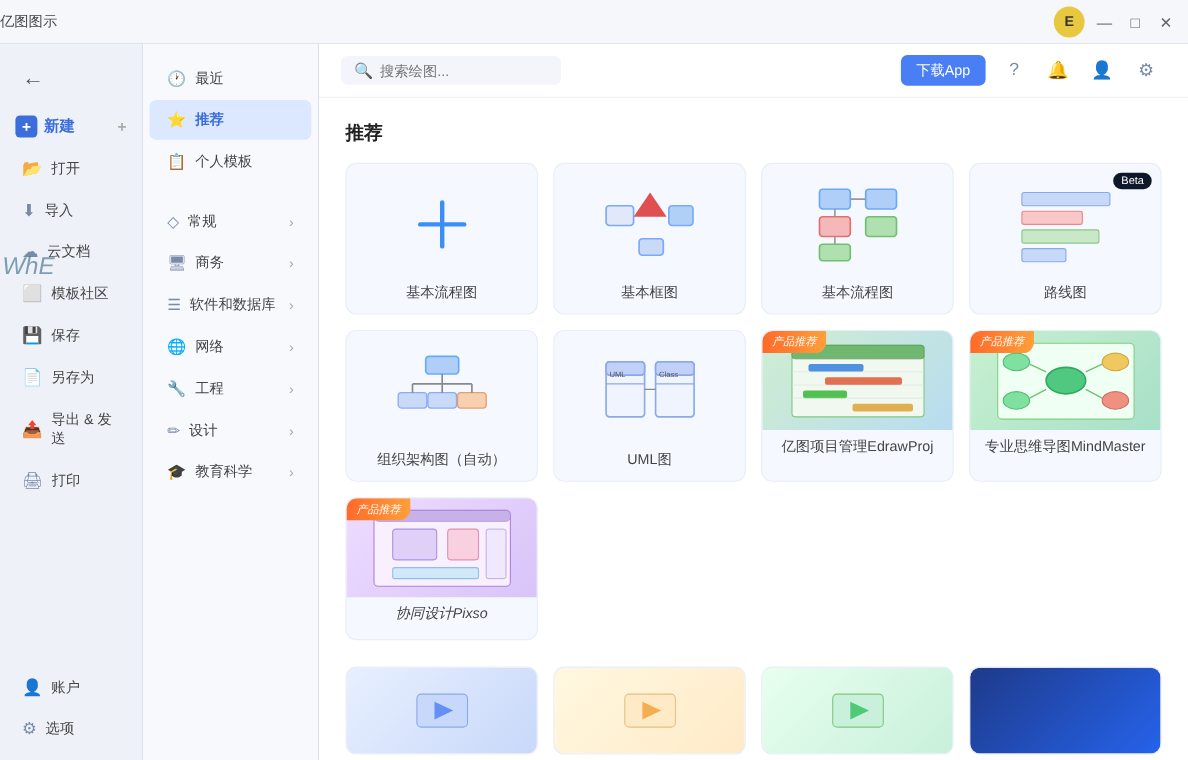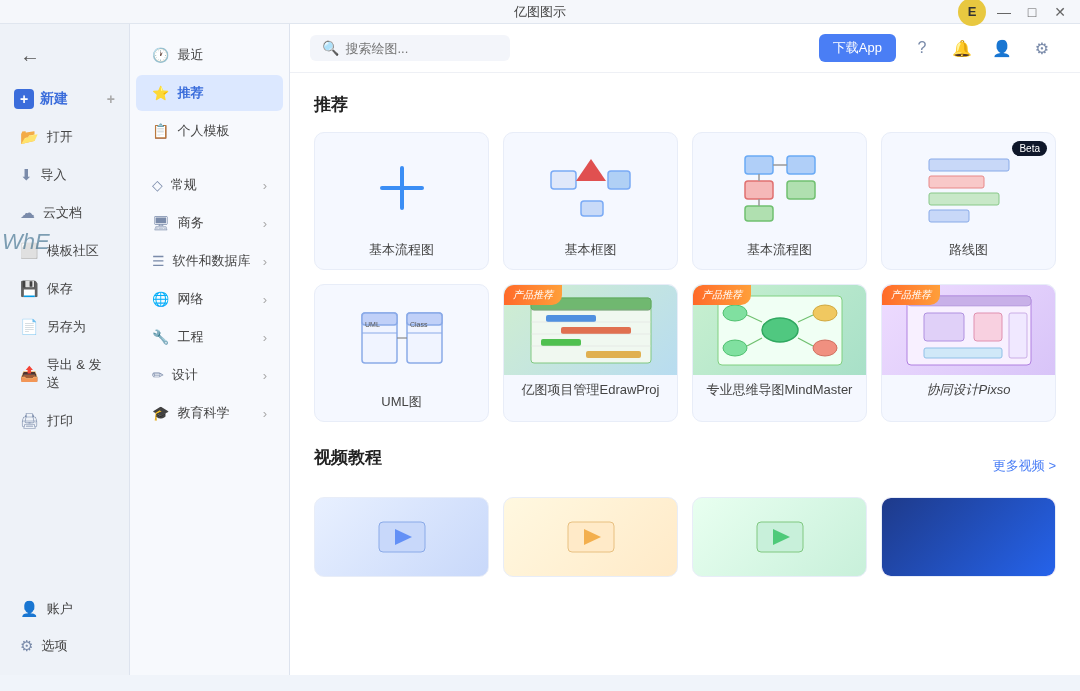--- a/index.html
+++ b/index.html
@@ -7,25 +7,24 @@
       font-family: "Microsoft YaHei", "PingFang SC", sans-serif;
       background: #f0f4fa;
       width: 1080px;
       height: 691px;
       overflow: hidden;
       position: relative;
     }
 
     
     .title-bar {
-      height: 24px;
+      height: 40px;
       background: #f5f7fb;
       display: flex;
       align-items: center;
-      justify-content: center;
       position: relative;
       border-bottom: 1px solid #e0e6ef;
     }
     .title-bar-title {
       font-size: 13px;
       color: #444;
     }
     .title-bar-controls {
       position: absolute;
       right: 10px;
@@ -599,20 +598,36 @@
             <svg width="90" height="75" viewBox="0 0 90 75">
               <rect x="5" y="8" width="80" height="12" rx="2" fill="#c8d8f8" stroke="#88aae8" stroke-width="1"></rect>
               <rect x="5" y="25" width="55" height="12" rx="2" fill="#f8c8c8" stroke="#e88888" stroke-width="1"></rect>
               <rect x="5" y="42" width="70" height="12" rx="2" fill="#c8e8c8" stroke="#88c888" stroke-width="1"></rect>
               <rect x="5" y="59" width="40" height="12" rx="2" fill="#c8d8f8" stroke="#88aae8" stroke-width="1"></rect>
             </svg>
           </div>
           <div class="template-card-label">路线图</div>
         </div>
 
+        <div class="template-card">
+          <div class="template-card-img">
+            <svg width="90" height="75" viewBox="0 0 90 75">
+              <rect x="30" y="5" width="30" height="16" rx="3" fill="#b0cff8" stroke="#6aaaf5" stroke-width="1.5"></rect>
+              <rect x="5" y="38" width="26" height="14" rx="3" fill="#c8daf8" stroke="#8aaaf5" stroke-width="1.2"></rect>
+              <rect x="32" y="38" width="26" height="14" rx="3" fill="#c8daf8" stroke="#8aaaf5" stroke-width="1.2"></rect>
+              <rect x="59" y="38" width="26" height="14" rx="3" fill="#f8d0b0" stroke="#e0a070" stroke-width="1.2"></rect>
+              <line x1="45" y1="21" x2="45" y2="30" stroke="#888" stroke-width="1.5"></line>
+              <line x1="18" y1="30" x2="72" y2="30" stroke="#888" stroke-width="1.5"></line>
+              <line x1="18" y1="30" x2="18" y2="38" stroke="#888" stroke-width="1.5"></line>
+              <line x1="45" y1="30" x2="45" y2="38" stroke="#888" stroke-width="1.5"></line>
+              <line x1="72" y1="30" x2="72" y2="38" stroke="#888" stroke-width="1.5"></line>
+            </svg>
+          </div>
+          <div class="template-card-label">组织架构图（自动）</div>
+        </div>
 
         <div class="template-card">
           <div class="template-card-img">
             <svg width="90" height="75" viewBox="0 0 90 75">
               <rect x="5" y="10" width="35" height="50" rx="3" fill="#f0f4ff" stroke="#8aaae8" stroke-width="1.5"></rect>
               <rect x="5" y="10" width="35" height="12" rx="3" fill="#c0d0f8" stroke="#8aaae8" stroke-width="1.5"></rect>
               <line x1="5" y1="30" x2="40" y2="30" stroke="#8aaae8" stroke-width="1"></line>
               <rect x="50" y="10" width="35" height="50" rx="3" fill="#f0f4ff" stroke="#8aaae8" stroke-width="1.5"></rect>
               <rect x="50" y="10" width="35" height="12" rx="3" fill="#c0d0f8" stroke="#8aaae8" stroke-width="1.5"></rect>
               <line x1="50" y1="30" x2="85" y2="30" stroke="#8aaae8" stroke-width="1"></line>
@@ -677,24 +692,20 @@
               <rect x="20" y="55" width="78" height="10" rx="2" fill="#d0e8f8" stroke="#90c0e8" stroke-width="1"></rect>
 
               <rect x="105" y="20" width="18" height="45" rx="2" fill="#f0e8ff" stroke="#c0a0e0" stroke-width="0.8"></rect>
             </svg>
           </div>
           <div class="template-card-label" style="padding:6px 8px;font-style:italic;">协同设计Pixso</div>
         </div>
 
       </div>
 
-      <div class="video-section-header">
-        <div class="section-title">视频教程</div>
-        <span class="more-link">更多视频 &gt;</span>
-      </div>
 
       <div class="video-grid">
         <div class="video-card video-card-1">
           <svg width="50" height="40" viewBox="0 0 50 40">
             <rect x="2" y="5" width="46" height="30" rx="4" fill="#c8d8fa" stroke="#8aaae8" stroke-width="1"></rect>
             <polygon points="18,12 35,20 18,28" fill="#4a7ef5" opacity="0.8"></polygon>
           </svg>
         </div>
         <div class="video-card video-card-2">
           <svg width="50" height="40" viewBox="0 0 50 40">

